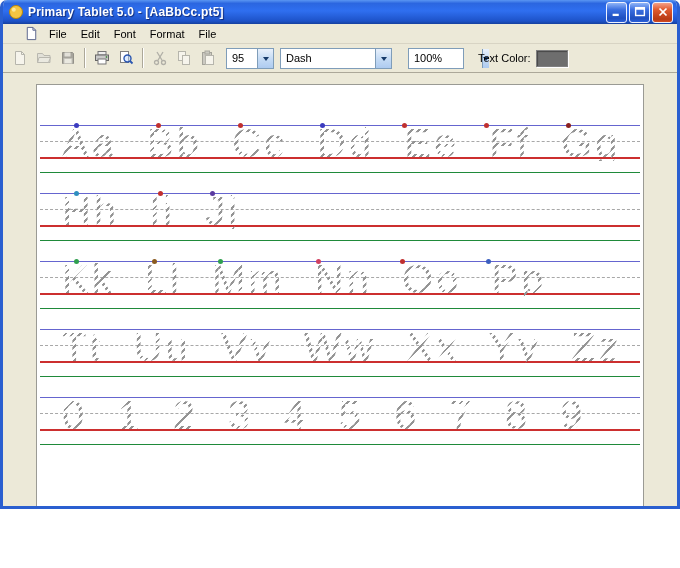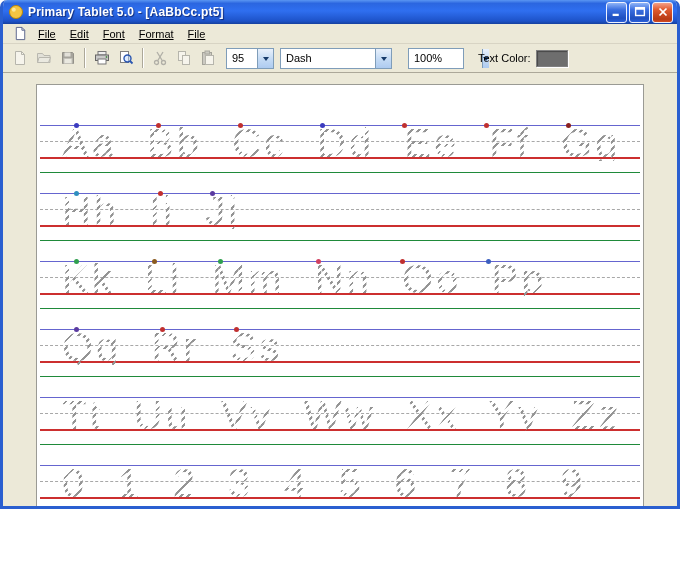--- a/index.html
+++ b/index.html
@@ -31,22 +31,22 @@
   }
   .win-btn{
     width:21px;height:21px;margin-left:2px;border-radius:3px;border:1px solid #eef2ff;
     display:flex;align-items:center;justify-content:center;flex:0 0 21px;
   }
   .btn-blue{background:linear-gradient(180deg,#8fb4f7 0%,#3a6fe0 35%,#1e4fc0 80%,#2a5fd8 100%);}
   .btn-red{background:linear-gradient(180deg,#f4a088 0%,#e05a2f 35%,#b83a14 85%,#d24a22 100%);}
 
   
   .menubar{
-    height:20px;flex:0 0 20px;display:flex;align-items:center;padding-left:8px;
-    background:#ece9d8;border-bottom:1px solid #d8d4c4;text-decoration:underline;
+    height:20px;flex:0 0 20px;display:flex;align-items:center;padding-left:19px;
+    background:#ece9d8;border-bottom:1px solid #d8d4c4;
   }
   .mdi-icon{width:15px;height:15px;margin:0 3px 0 2px;}
   .menu-item{font-size:11px;color:#000;padding:2px 7px;cursor:default;}
 
   
   .toolbar{
     height:29px;flex:0 0 29px;display:flex;align-items:center;padding:2px 5px;
     background:#ece9d8;border-bottom:1px solid #aca899;
   }
   .tbtn{width:24px;height:24px;display:flex;align-items:center;justify-content:center;border:1px solid transparent;border-radius:2px;}
@@ -245,30 +245,20 @@
         <span class="gl gl-desc"></span>
         <span class="trace-text">Kk Ll Mm Nn Oo Pp</span>
       <span class="dot" style="left: 34px; background: rgb(47, 159, 79);"></span>
           <span class="dot" style="left: 112px; background: rgb(138, 90, 32);"></span>
           <span class="dot" style="left: 178px; background: rgb(47, 159, 79);"></span>
           <span class="dot" style="left: 276px; background: rgb(208, 64, 96);"></span>
           <span class="dot" style="left: 360px; background: rgb(192, 48, 48);"></span>
           <span class="dot" style="left: 446px; background: rgb(59, 95, 191);"></span>
         </div>
 
-      <div class="row">
-        <span class="gl gl-top"></span>
-        <span class="gl gl-mid"></span>
-        <span class="gl gl-base"></span>
-        <span class="gl gl-desc"></span>
-        <span class="trace-text">Qq Rr Ss</span>
-      <span class="dot" style="left: 34px; background: rgb(90, 58, 160);"></span>
-          <span class="dot" style="left: 120px; background: rgb(192, 48, 48);"></span>
-          <span class="dot" style="left: 194px; background: rgb(192, 48, 48);"></span>
-        </div>
 
       <div class="row">
         <span class="gl gl-top"></span>
         <span class="gl gl-mid"></span>
         <span class="gl gl-base"></span>
         <span class="gl gl-desc"></span>
         <span class="trace-text">Tt Uu Vv Ww Xx Yy Zz</span>
       </div>
 
       <div class="row">

